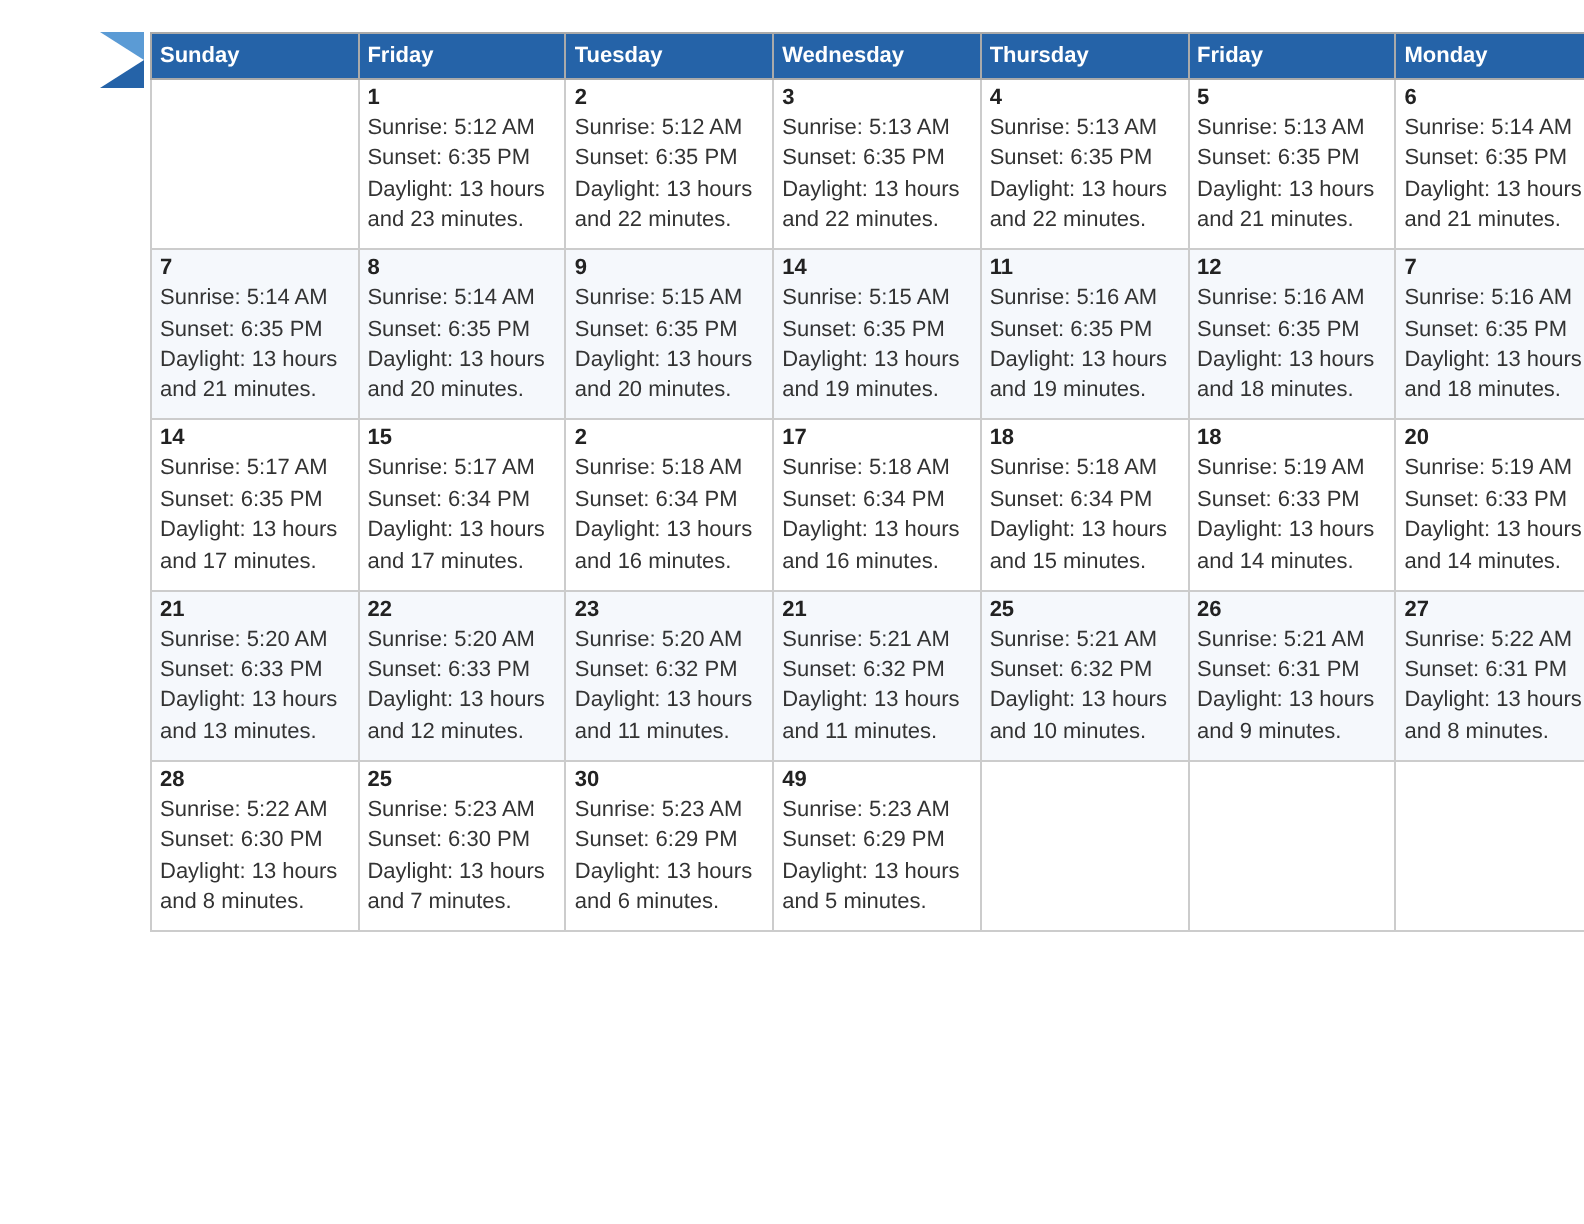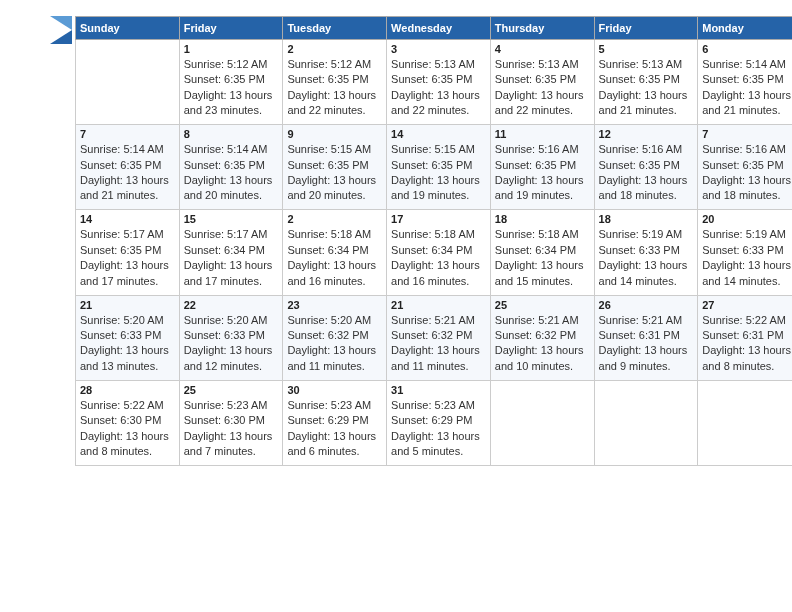--- a/index.html
+++ b/index.html
@@ -359,21 +359,21 @@
 and 7 minutes.</div>
           </td>
           <td>
             <span class="day-number">30</span>
             <div class="cell-info" style="white-space: pre-line;">Sunrise: 5:23 AM
 Sunset: 6:29 PM
 Daylight: 13 hours
 and 6 minutes.</div>
           </td>
           <td>
-            <span class="day-number">31</span>
+            <span class="day-number">49</span>
             <div class="cell-info" style="white-space: pre-line;">Sunrise: 5:23 AM
 Sunset: 6:29 PM
 Daylight: 13 hours
 and 5 minutes.</div>
           </td>
           <td class="empty-cell"></td>
           <td class="empty-cell"></td>
           <td class="empty-cell"></td>
         </tr>
       </tbody>

